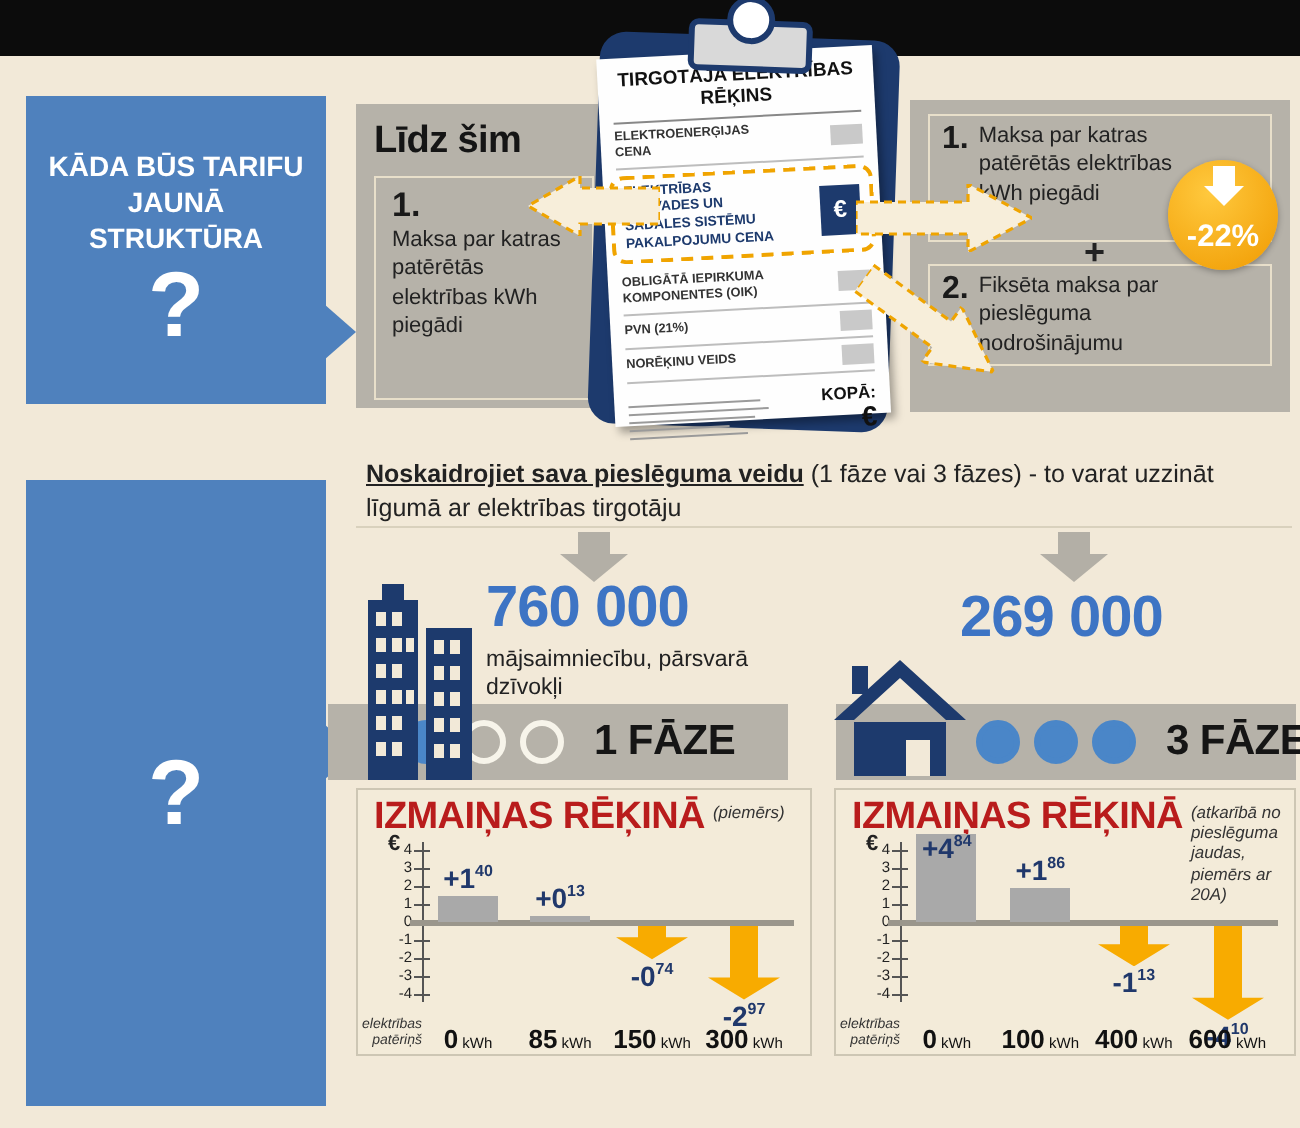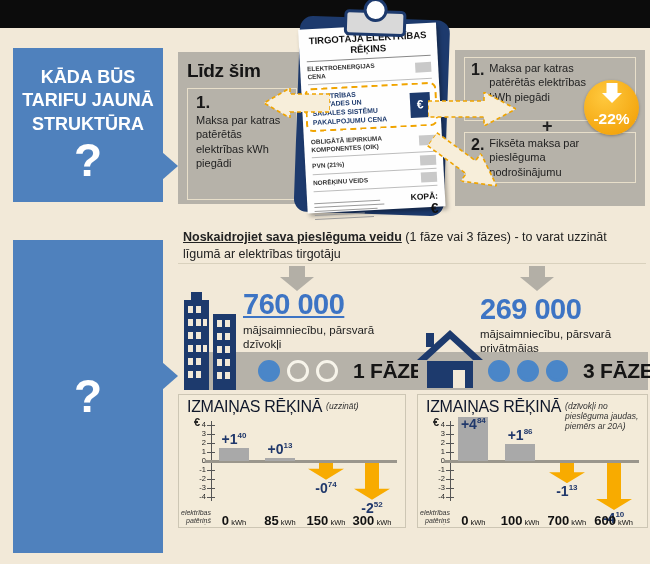--- a/index.html
+++ b/index.html
@@ -4,21 +4,21 @@
 <style>
   html,body{margin:0;padding:0;background:#f2e9d8;}
   #stage{position:relative;width:650px;height:564px;background:#f2e9d8;overflow:hidden;
          font-family:"Liberation Sans",sans-serif;}
   
   .topbar{position:absolute;left:0;top:0;width:650px;height:28px;background:#0c0c0c;}
 
   
   .qbox{position:absolute;left:13px;width:150px;background:#4f81bd;color:#fff;text-align:center;
         font-weight:bold;box-sizing:border-box;display:flex;flex-direction:column;justify-content:center;}
-  .qbox .qtext{font-size:18px;line-height:1.3;padding:0 8px;}
+  .qbox .qtext{font-size:14px;line-height:1.3;padding:0 8px;}
   .qbox .qmark{font-size:46px;line-height:1.05;font-weight:bold;}
   .q1{top:48px;height:154px;}
   .q2{top:240px;height:313px;}
   .qarrow{position:absolute;right:-15px;width:0;height:0;border-top:14px solid transparent;
           border-bottom:14px solid transparent;border-left:16px solid #4f81bd;}
   .q1 .qarrow{top:104px;}
   .q2 .qarrow{top:122px;}
 
   
   .panel{position:absolute;background:#b6b2a9;box-sizing:border-box;}
@@ -81,41 +81,41 @@
   .note{position:absolute;left:183px;top:229px;width:462px;font-size:12.5px;color:#222;line-height:1.32;}
   .noteline{position:absolute;left:178px;top:263px;width:468px;height:1px;background:#d9d1bd;}
   .darr{position:absolute;top:266px;width:34px;}
   .darr .stem{width:16px;height:11px;background:#b3afa6;margin:0 auto;}
   .darr .head{width:0;height:0;border-left:17px solid transparent;border-right:17px solid transparent;
               border-top:14px solid #b3afa6;}
   .darr-l{left:280px;} .darr-r{left:520px;}
 
   
   .stat-num{position:absolute;font-size:29px;font-weight:bold;color:#3d74c4;letter-spacing:-.5px;}
-  .sn-l{left:243px;top:288px;text-decoration:underline;} .sn-r{left:480px;top:293px;}
+  .sn-l{left:243px;top:288px;} .sn-r{left:480px;top:293px;}
   .stat-desc{position:absolute;width:168px;font-size:11.5px;color:#222;line-height:1.25;}
   .sd-l{left:243px;top:323px;} .sd-r{left:480px;top:327px;}
   .icon{position:absolute;z-index:2;}
   .icon-buildings{left:184px;top:292px;}
   .icon-house{left:417px;top:330px;}
 
   .phasebar{position:absolute;top:352px;width:230px;height:38px;background:#b6b2a9;z-index:1;
             display:flex;align-items:center;box-sizing:border-box;gap:7px;}
-  .pb-left{left:188px;padding-left:70px;align-items:center;}
+  .pb-left{left:164px;padding-left:38px;align-items:center;}
   .pb-right{left:418px;padding-left:70px;}
   .dot{width:22px;height:22px;border-radius:50%;border:3.5px solid #f7f4ea;box-sizing:border-box;flex:0 0 auto;}
   .dot.filled{background:#4a86c8;border-color:#4a86c8;}
   .pb-label{font-size:21px;font-weight:bold;color:#151515;margin-left:8px;white-space:nowrap;letter-spacing:-.3px;}
 
   
   .chart{position:absolute;top:394px;height:134px;border:1px solid #cdc6b4;background:#f3ebd9;box-sizing:border-box;}
   #chart0{left:178px;width:228px;}
   #chart1{left:417px;width:231px;}
   .c-head{position:absolute;left:8px;top:3px;right:3px;display:flex;gap:4px;align-items:flex-start;}
-  .c-title{font-size:16px;font-weight:normal;color:#0f172a;white-space:nowrap;letter-spacing:-.3px;}
+  .c-title{font-size:19px;font-weight:bold;color:#b91c1c;white-space:nowrap;letter-spacing:-.3px;}
   .c-sub{font-size:8.5px;font-style:italic;color:#333;line-height:1.2;padding-top:3px;}
   .c-eur{position:absolute;left:15px;top:21px;font-size:11px;font-weight:bold;color:#222;}
   .plot{position:absolute;left:32px;top:22px;right:10px;height:92px;}
   .yaxis{position:absolute;left:0;top:4px;width:1px;height:80px;background:#555;}
   .tick{position:absolute;left:-4px;width:8px;height:1px;background:#555;}
   .ticklab{position:absolute;left:-18px;width:13px;text-align:right;font-size:7.5px;color:#222;line-height:1;}
   .zline{position:absolute;left:-6px;right:-2px;top:43px;height:3px;background:#9a968c;}
   .bar{position:absolute;width:30px;background:#a9a9a9;}
   .vlab{position:absolute;text-align:center;color:#20386b;font-weight:bold;font-size:14px;line-height:1;}
   .vsup{font-size:8px;vertical-align:6px;}
@@ -275,32 +275,31 @@
     <span class="pb-label">1 FĀZE</span>
   </div>
 
   <svg class="icon icon-house" width="66" height="60" viewBox="0 0 66 60">
     <rect x="9" y="3" width="8" height="14" fill="#1d3a6d"></rect>
     <polygon points="33,0 66,30 56,30 33,9 10,30 0,30" fill="#1d3a6d"></polygon>
     <rect x="10" y="31" width="46" height="27" fill="#1d3a6d"></rect>
     <rect x="36" y="40" width="12" height="18" fill="#f2e9d8"></rect>
   </svg>
   <div class="stat-num sn-r">269 000</div>
-  <div class="stat-desc sd-r">mājsaimniecību, pārsvarā privātmājas</div>
   <div class="phasebar pb-right">
     <span class="dot filled"></span>
     <span class="dot filled"></span>
     <span class="dot filled"></span>
     <span class="pb-label">3 FĀZES</span>
   </div>
 
   <div class="chart" id="chart0">
     <div class="c-head">
       <span class="c-title">IZMAIŅAS RĒĶINĀ</span>
-      <span class="c-sub">(uzzināt)</span>
+      <span class="c-sub">(piemērs)</span>
     </div>
     <div class="c-eur">€</div>
     <div class="plot">
         <div class="yaxis"></div>
         <div class="tick" style="top: 8px;"></div>
         <div class="ticklab" style="top: 4px;">4</div>
         <div class="tick" style="top: 17px;"></div>
         <div class="ticklab" style="top: 13px;">3</div>
         <div class="tick" style="top: 26px;"></div>
         <div class="ticklab" style="top: 22px;">2</div>
@@ -321,34 +320,34 @@
         <div class="vlab" style="left: -1px; width: 48px; top: 14.5px;"><span>+1</span><span class="vsup">40</span></div>
         <div class="bar" style="left: 54px; top: 41px; height: 3px;"></div>
         <div class="vlab" style="left: 45px; width: 48px; top: 25px;"><span>+0</span><span class="vsup">13</span></div>
         <svg width="36" height="16.66" style="position: absolute; left: 97px; top: 46px;">
           <polygon points="11,0 25,0 25,5.66 36,5.66 18,16.66 0,5.66 11,5.66" fill="#f8ab00"></polygon>
         </svg>
         <div class="vlab" style="left: 91px; width: 48px; top: 63.66px;"><span>-0</span><span class="vsup">74</span></div>
         <svg width="36" height="36.730000000000004" style="position: absolute; left: 143px; top: 46px;">
           <polygon points="11,0 25,0 25,25.730000000000004 36,25.730000000000004 18,36.730000000000004 0,25.730000000000004 11,25.730000000000004" fill="#f8ab00"></polygon>
         </svg>
-        <div class="vlab" style="left: 137px; width: 48px; top: 83.73px;"><span>-2</span><span class="vsup">52</span></div>
+        <div class="vlab" style="left: 137px; width: 48px; top: 83.73px;"><span>-2</span><span class="vsup">97</span></div>
       </div>
     <div class="c-xlab">elektrības patēriņš</div>
     <div class="xrow">
         <div class="xcell"><span class="xnum">0</span><span class="xunit"> kWh</span></div>
         <div class="xcell"><span class="xnum">85</span><span class="xunit"> kWh</span></div>
         <div class="xcell"><span class="xnum">150</span><span class="xunit"> kWh</span></div>
         <div class="xcell"><span class="xnum">300</span><span class="xunit"> kWh</span></div>
       </div>
   </div>
   <div class="chart" id="chart1">
     <div class="c-head">
       <span class="c-title">IZMAIŅAS RĒĶINĀ</span>
-      <span class="c-sub">(dzīvokļi no pieslēguma jaudas, piemērs ar 20A)</span>
+      <span class="c-sub">(atkarībā no pieslēguma jaudas, piemērs ar 20A)</span>
     </div>
     <div class="c-eur">€</div>
     <div class="plot">
         <div class="yaxis"></div>
         <div class="tick" style="top: 8px;"></div>
         <div class="ticklab" style="top: 4px;">4</div>
         <div class="tick" style="top: 17px;"></div>
         <div class="ticklab" style="top: 13px;">3</div>
         <div class="tick" style="top: 26px;"></div>
         <div class="ticklab" style="top: 22px;">2</div>
@@ -375,18 +374,18 @@
         <div class="vlab" style="left: 92.875px; width: 48px; top: 67.17px;"><span>-1</span><span class="vsup">13</span></div>
         <svg width="36" height="46.9" style="position: absolute; left: 145.625px; top: 46px;">
           <polygon points="11,0 25,0 25,35.9 36,35.9 18,46.9 0,35.9 11,35.9" fill="#f8ab00"></polygon>
         </svg>
         <div class="vlab" style="left: 139.625px; width: 48px; top: 93.9px;"><span>-4</span><span class="vsup">10</span></div>
       </div>
     <div class="c-xlab">elektrības patēriņš</div>
     <div class="xrow">
         <div class="xcell"><span class="xnum">0</span><span class="xunit"> kWh</span></div>
         <div class="xcell"><span class="xnum">100</span><span class="xunit"> kWh</span></div>
-        <div class="xcell"><span class="xnum">700</span><span class="xunit"> kWh</span></div>
+        <div class="xcell"><span class="xnum">400</span><span class="xunit"> kWh</span></div>
         <div class="xcell"><span class="xnum">600</span><span class="xunit"> kWh</span></div>
       </div>
   </div>
 
 </div>
 
 </body></html>

